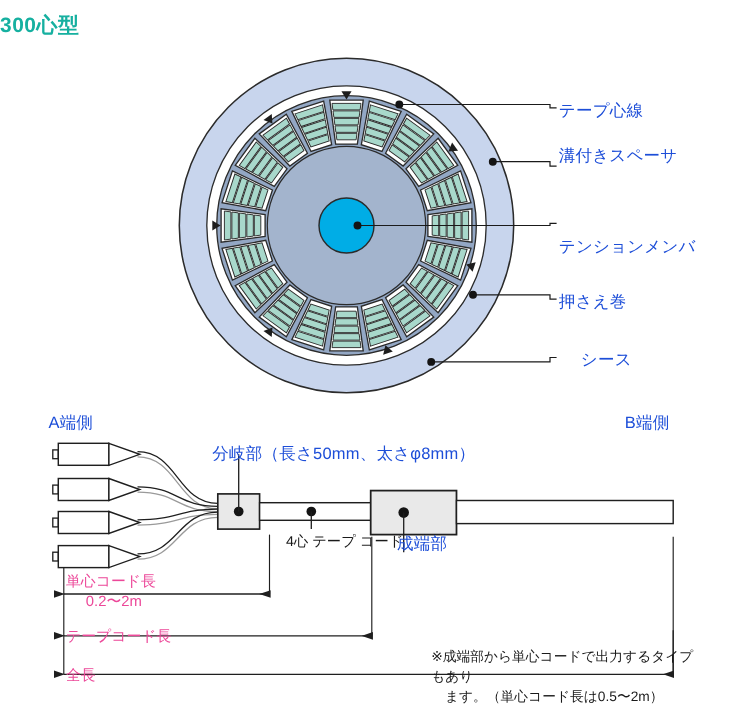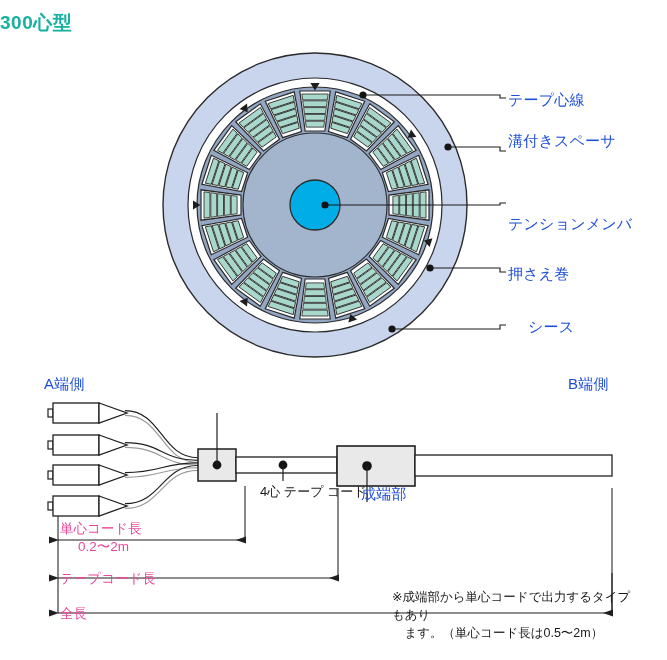--- a/index.html
+++ b/index.html
@@ -314,20 +314,21 @@
         </marker>
         <marker id="arre" viewBox="0 0 10 10" refX="9" refY="5" markerWidth="9" markerHeight="9" orient="auto">
           <path d="M 0 5 L 10 1.6 L 10 8.4 Z" fill="#1f1f1f"></path>
         </marker>
       </defs>
     </svg>
 
   <div class="lbl" style="left:44px;  top:375px;">A端側</div>
   <div class="lbl" style="left:568px; top:375px;">B端側</div>
 
+  <div class="lbl" style="left:193px; top:403px;">分岐部（長さ50mm、太さφ8mm）</div>
 
   <div class="lbl-sm ctr" style="left:260px; top:483px; width:50px; line-height:1.35;">4心
 テープ
 コード</div>
 
   <div class="lbl" style="left:361px; top:485px;">成端部</div>
 
   <div class="dim-lbl" style="left:60px; top:520px; width:190px;">単心コード長</div>
   <div class="dim-lbl" style="left:60px; top:538px; width:190px;margin-left:18px;">0.2〜2m</div>
 

